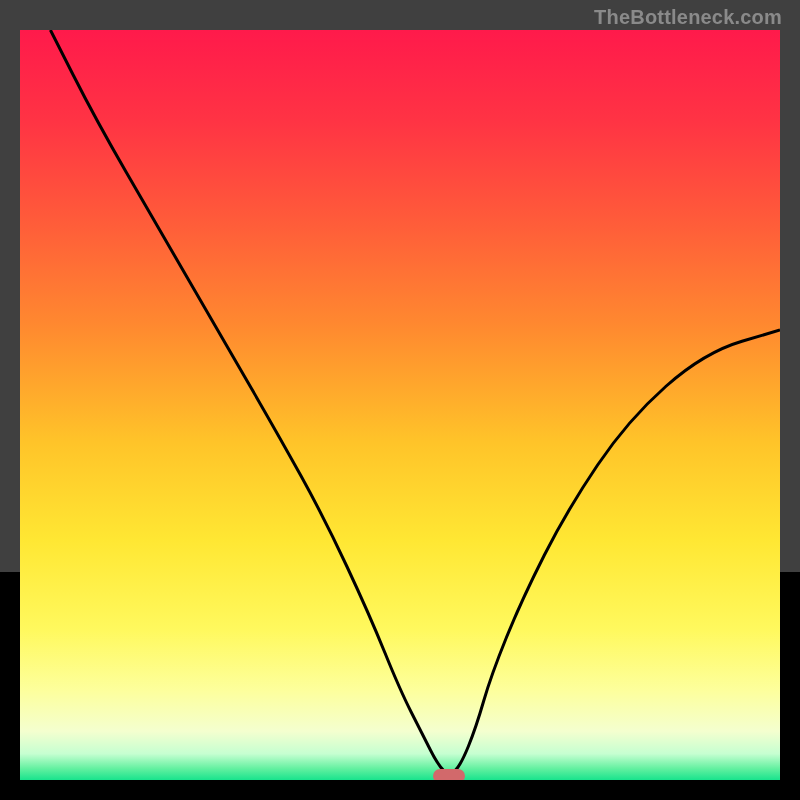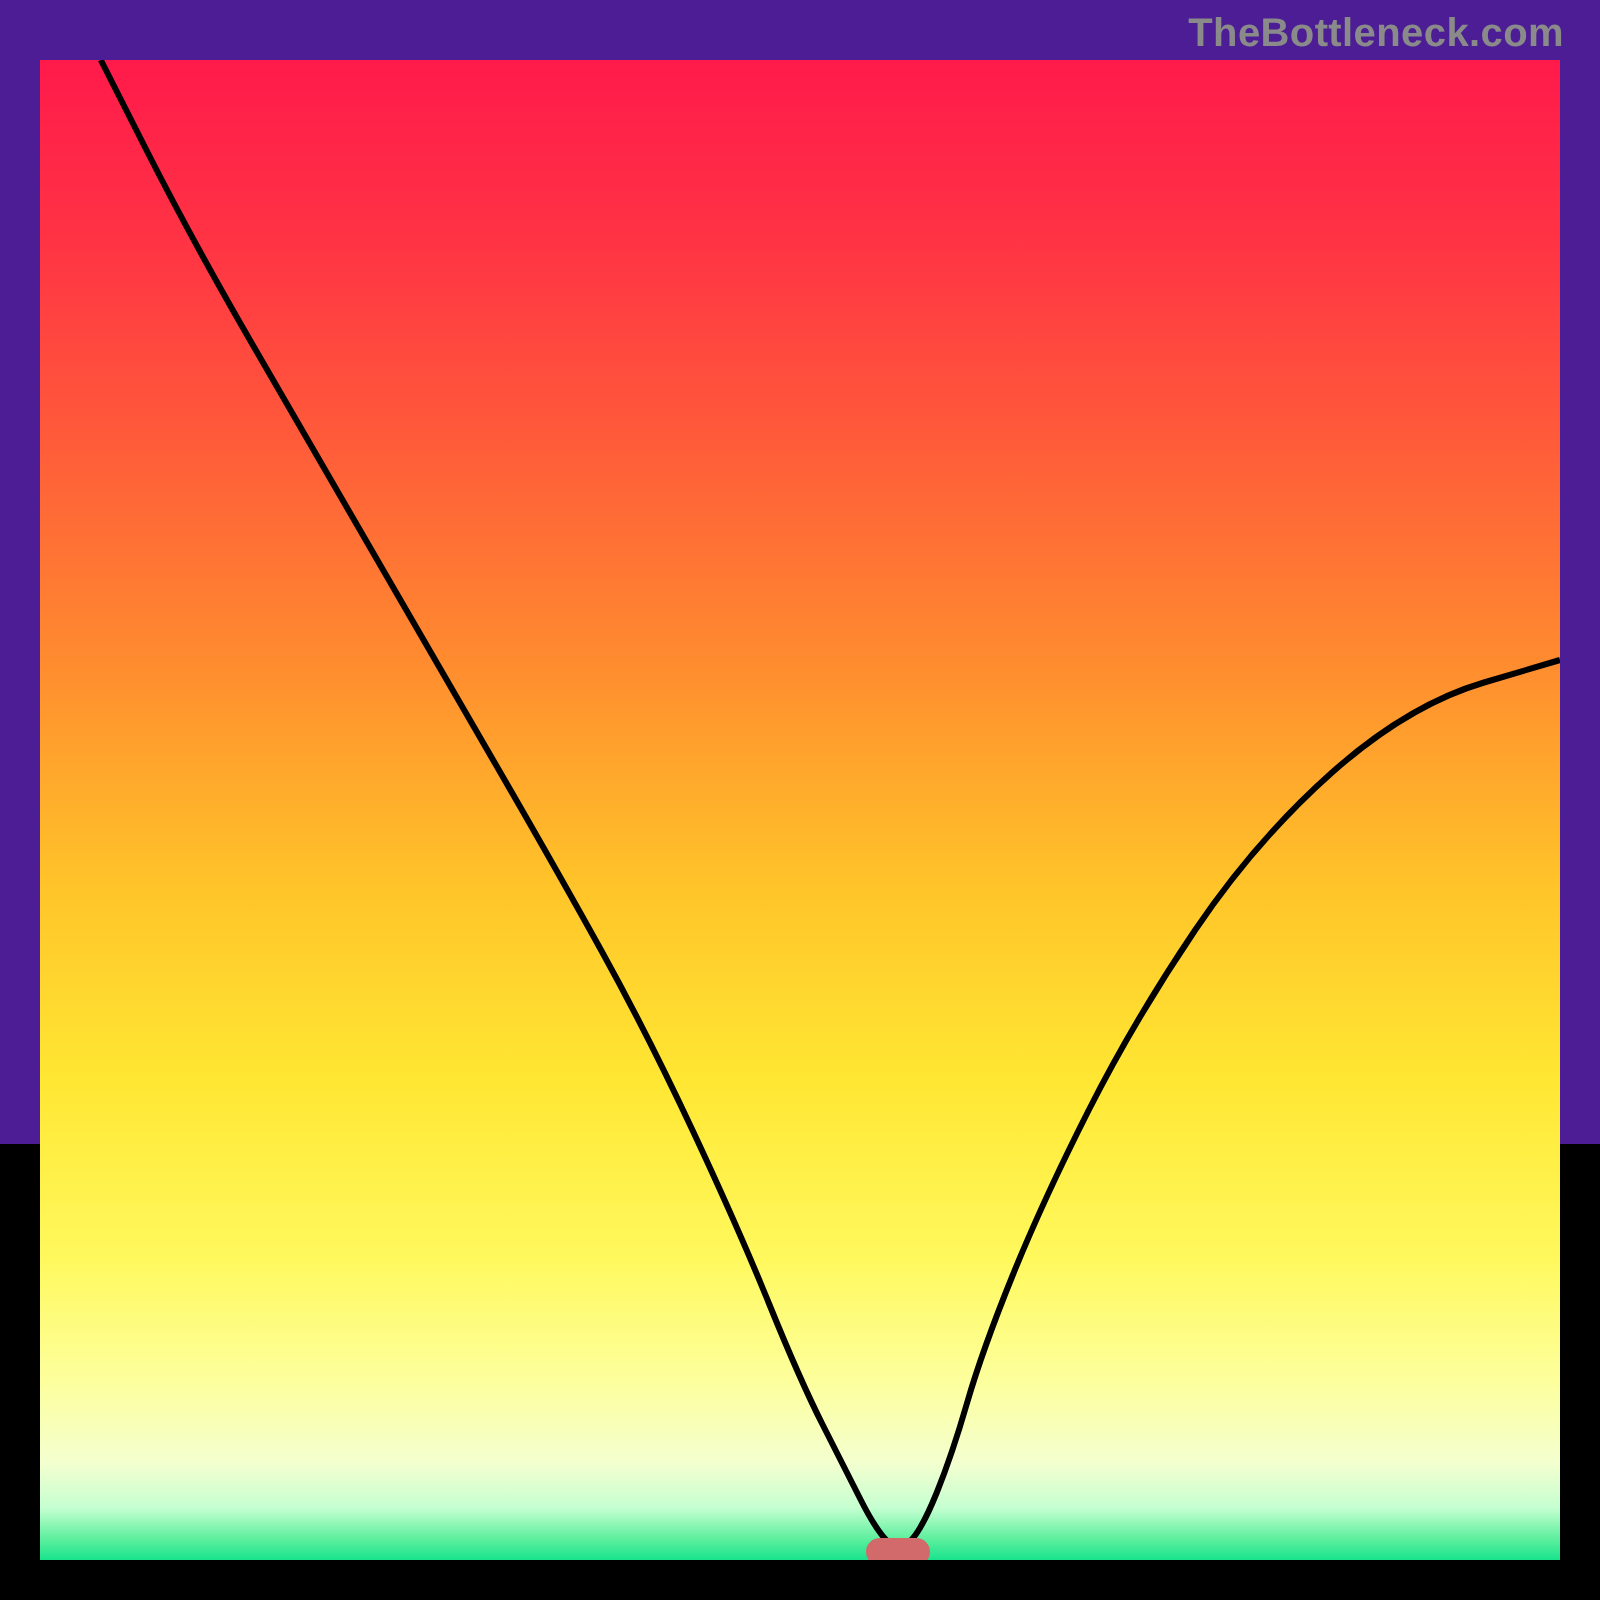--- a/index.html
+++ b/index.html
@@ -9,21 +9,21 @@
     height: 800px;
     background: #000;
     overflow: hidden;
   }
   .frame {
     position: absolute;
     left: 0;
     top: 0;
     width: 800px;
     height: 572px;
-    background: #4c1d95;
+    background: #404040;
   }
   .plot-area {
     position: absolute;
     left: 20px;
     top: 30px;
     width: 760px;
     height: 750px;
     overflow: hidden;
   }
   .gradient-bg {

